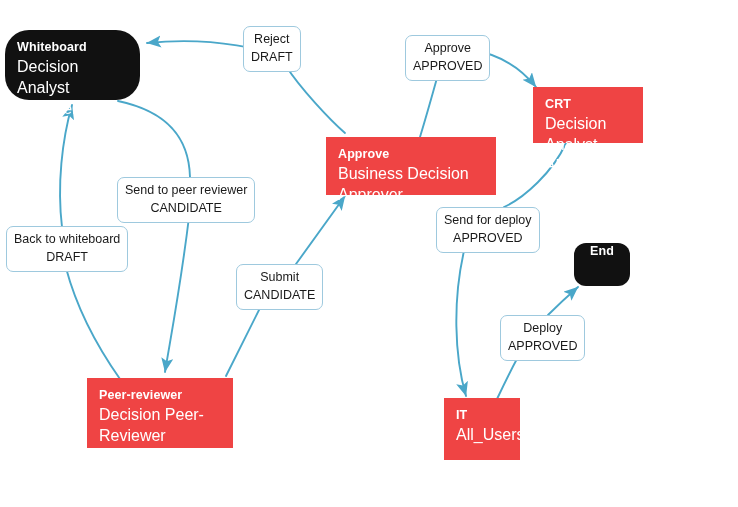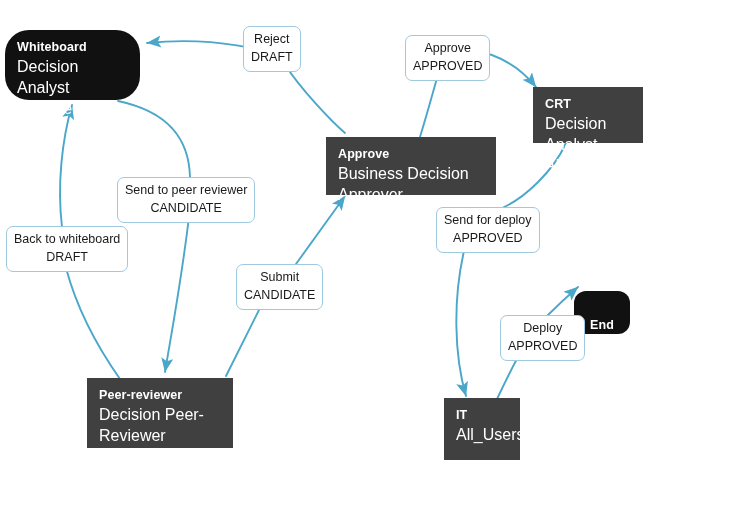--- a/index.html
+++ b/index.html
@@ -42,36 +42,35 @@
     font-weight: bold;
     font-size: 12.5px;
     letter-spacing: 0.1px;
     display: block;
   }
   .node .n-sub {
     display: block;
     font-size: 16px;
   }
   .node.task {
-    background: #404040;
+    background: #ef4444;
   }
   .node.terminal {
     background: #111111;
     border-radius: 16px;
   }
   .node.terminal.start {
     border-radius: 24px;
   }
   .node.terminal.end-node {
     border-radius: 12px;
     display: flex;
-    align-items: flex-end;
+    align-items: flex-start;
     justify-content: center;
     padding: 0;
-    margin-top: 48px;
   }
   .node.terminal.end-node .n-title {
     font-size: 12.5px;
   }
   .edge-label {
     position: absolute;
     box-sizing: border-box;
     background: #ffffff;
     border: 1px solid #9ec9de;
     border-radius: 7px;

